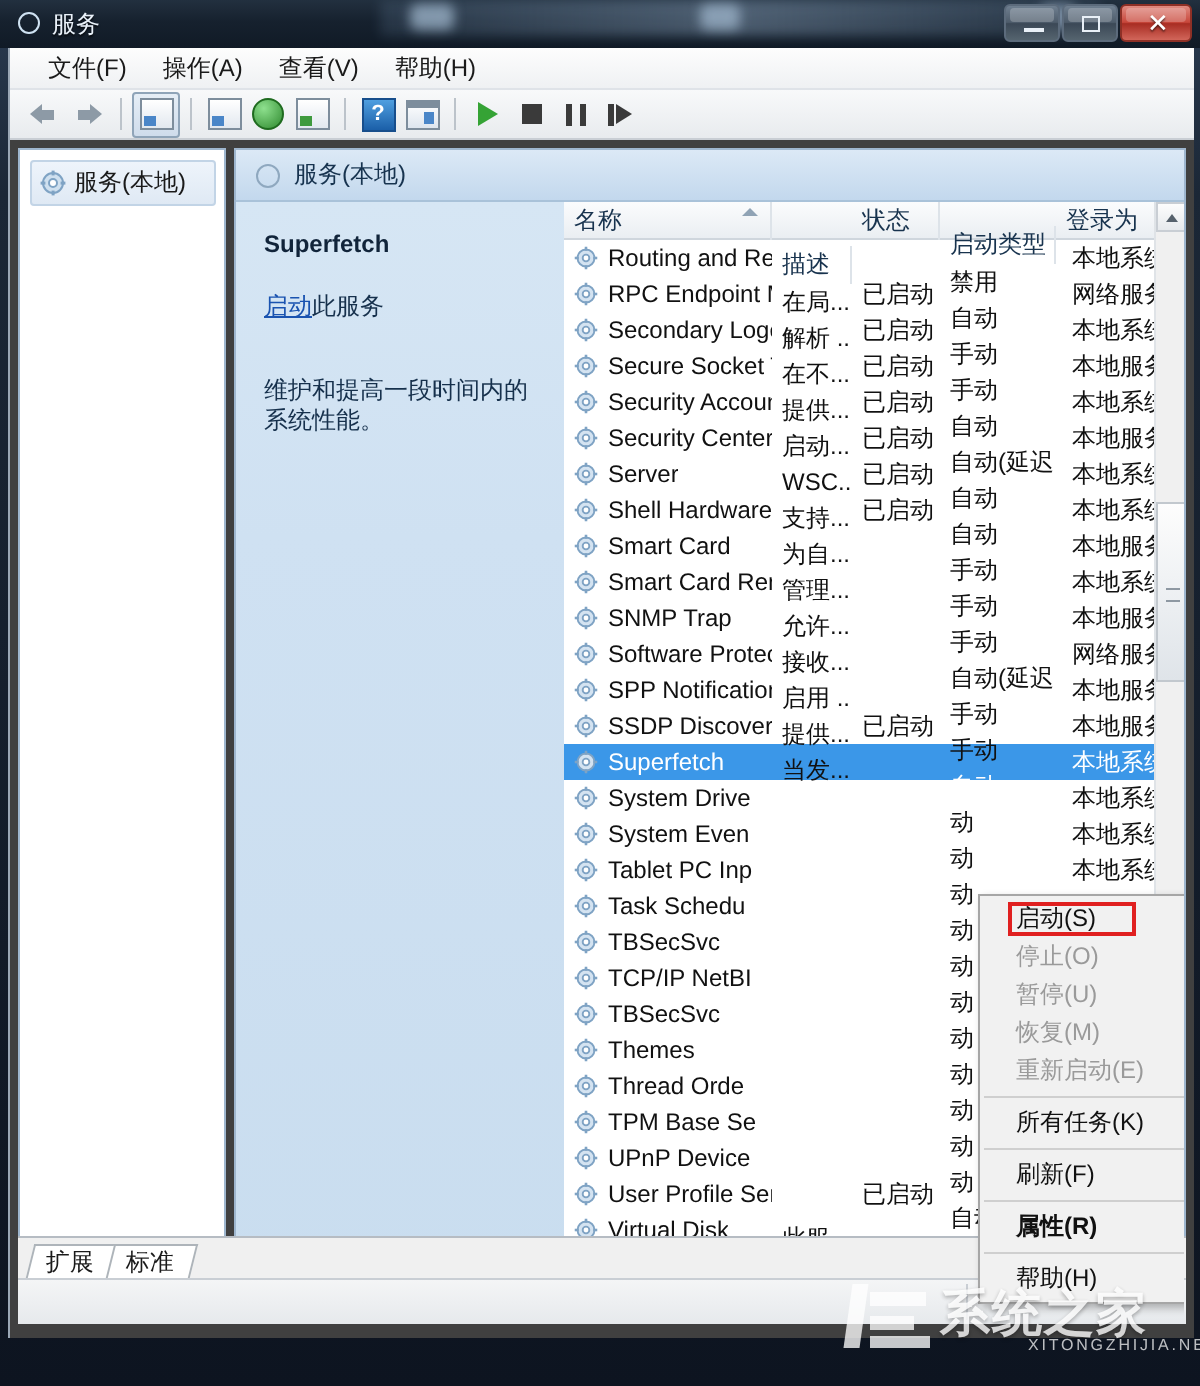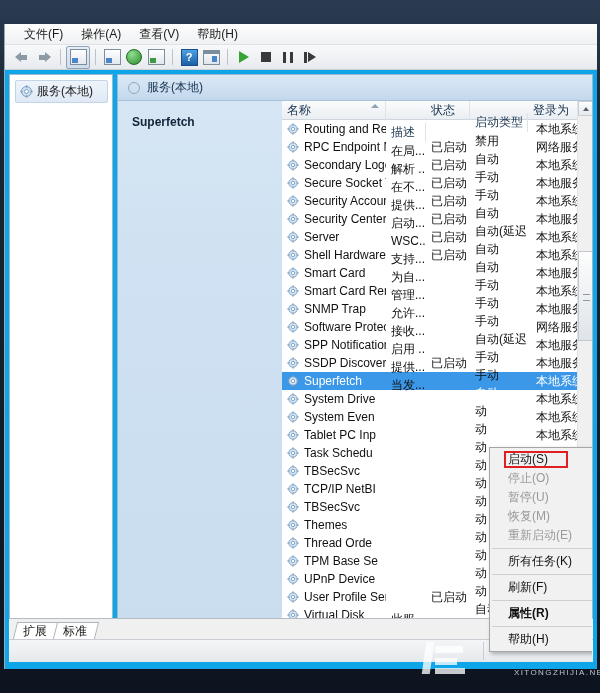--- a/index.html
+++ b/index.html
@@ -100,21 +100,21 @@
   .play{width:0;height:0;border-top:6px solid transparent;border-bottom:6px solid transparent;border-left:10px solid #35a335;}
   .stop{width:10px;height:10px;background:#3a3a3a;}
   .pause{width:10px;height:11px;position:relative;}
   .pause:before,.pause:after{content:"";position:absolute;top:0;width:3px;height:11px;background:#3a3a3a;}
   .pause:before{left:0;}.pause:after{right:0;}
   .restart{width:12px;height:11px;position:relative;}
   .restart:before{content:"";position:absolute;left:0;top:0;width:3px;height:11px;background:#3a3a3a;}
   .restart:after{content:"";position:absolute;left:4px;top:0;border-top:5.5px solid transparent;border-bottom:5.5px solid transparent;border-left:8px solid #3a3a3a;}
 
   
-  .panes{position:absolute;left:0;top:46px;width:592px;height:599px;background:#0ea5e9;}
+  .panes{position:absolute;left:0;top:46px;width:592px;height:599px;background:#404040;}
   .leftpane{
     position:absolute;left:4px;top:4px;width:104px;height:586px;
     background:#fff;border:1px solid #9eb6ce;box-sizing:border-box;
   }
   .tree-item{display:flex;align-items:center;gap:4px;margin:5px 4px 0 5px;padding:2px 4px;
     background:linear-gradient(180deg,#eef4fb,#dfe9f4);border:1px solid #c2d4e6;border-radius:2px;}
   .gear{width:13px;height:13px;position:relative;flex:none;}
   .gear svg{display:block;}
   .tree-label{font-size:12px;color:#1a1a1a;}
 
@@ -232,20 +232,43 @@
   .wm-mark .b1{position:absolute;left:2px;top:0;width:8px;height:32px;background:rgba(255,255,255,.9);transform:skewX(-8deg);}
   .wm-mark .b2{position:absolute;left:13px;top:4px;width:28px;height:7px;background:rgba(255,255,255,.9);}
   .wm-mark .b3{position:absolute;left:13px;top:16px;width:22px;height:7px;background:rgba(255,255,255,.9);}
   .wm-mark .b4{position:absolute;left:13px;top:26px;width:30px;height:6px;background:rgba(255,255,255,.9);}
 </style>
 </head>
 <body>
 
 <div class="window">
 
+  <div class="titlebar">
+    <div class="title-gloss"></div>
+    <div class="title-gloss2"></div>
+    <div class="title-gloss3"></div>
+    <div class="title-gloss4"></div>
+
+    <div class="title-icon"></div>
+    <div class="title-text">服务</div>
+    <div class="win-btns">
+      <div class="wb">
+          <div class="g"></div>
+          <div class="mn"></div>
+        </div>
+      <div class="wb">
+          <div class="g"></div>
+          <div class="mx"></div>
+        </div>
+      <div class="wb close">
+          <div class="g"></div>
+          <div class="cx">✕</div>
+        </div>
+    </div>
+  </div>
 
   <div class="client">
 
     <div class="menubar">
       <div class="menu-item">文件(F)</div>
       <div class="menu-item">操作(A)</div>
       <div class="menu-item">查看(V)</div>
       <div class="menu-item">帮助(H)</div>
     </div>
 
@@ -320,20 +343,24 @@
 
       <div class="rightpane">
 
         <div class="rp-header">
           <span class="hicon"></span>
           <span class="htxt">服务(本地)</span>
         </div>
 
         <div class="detail">
           <div class="svc-name">Superfetch</div>
+          <div class="link-row">
+            <span class="link">启动</span><span>此服务</span>
+          </div>
+          <div class="desc-text">维护和提高一段时间内的系统性能。</div>
         </div>
 
         <div class="list">
           <div class="lhead">
             <div class="hc c-name">
               <span>名称</span>
                 <span class="sortmark"></span>
             </div>
             <div class="hc c-desc">描述</div>
             <div class="hc c-state">状态</div>
@@ -949,16 +976,17 @@
     </div>
   </div>
 
   <div class="wm">
     <div class="wm-mark">
       <div class="b1"></div>
         <div class="b2"></div>
         <div class="b3"></div>
         <div class="b4"></div>
     </div>
+    <div class="wm-txt">系统之家</div>
     <div class="wm-sub">XITONGZHIJIA.NET</div>
   </div>
 
 </div>
 
 </body></html>

